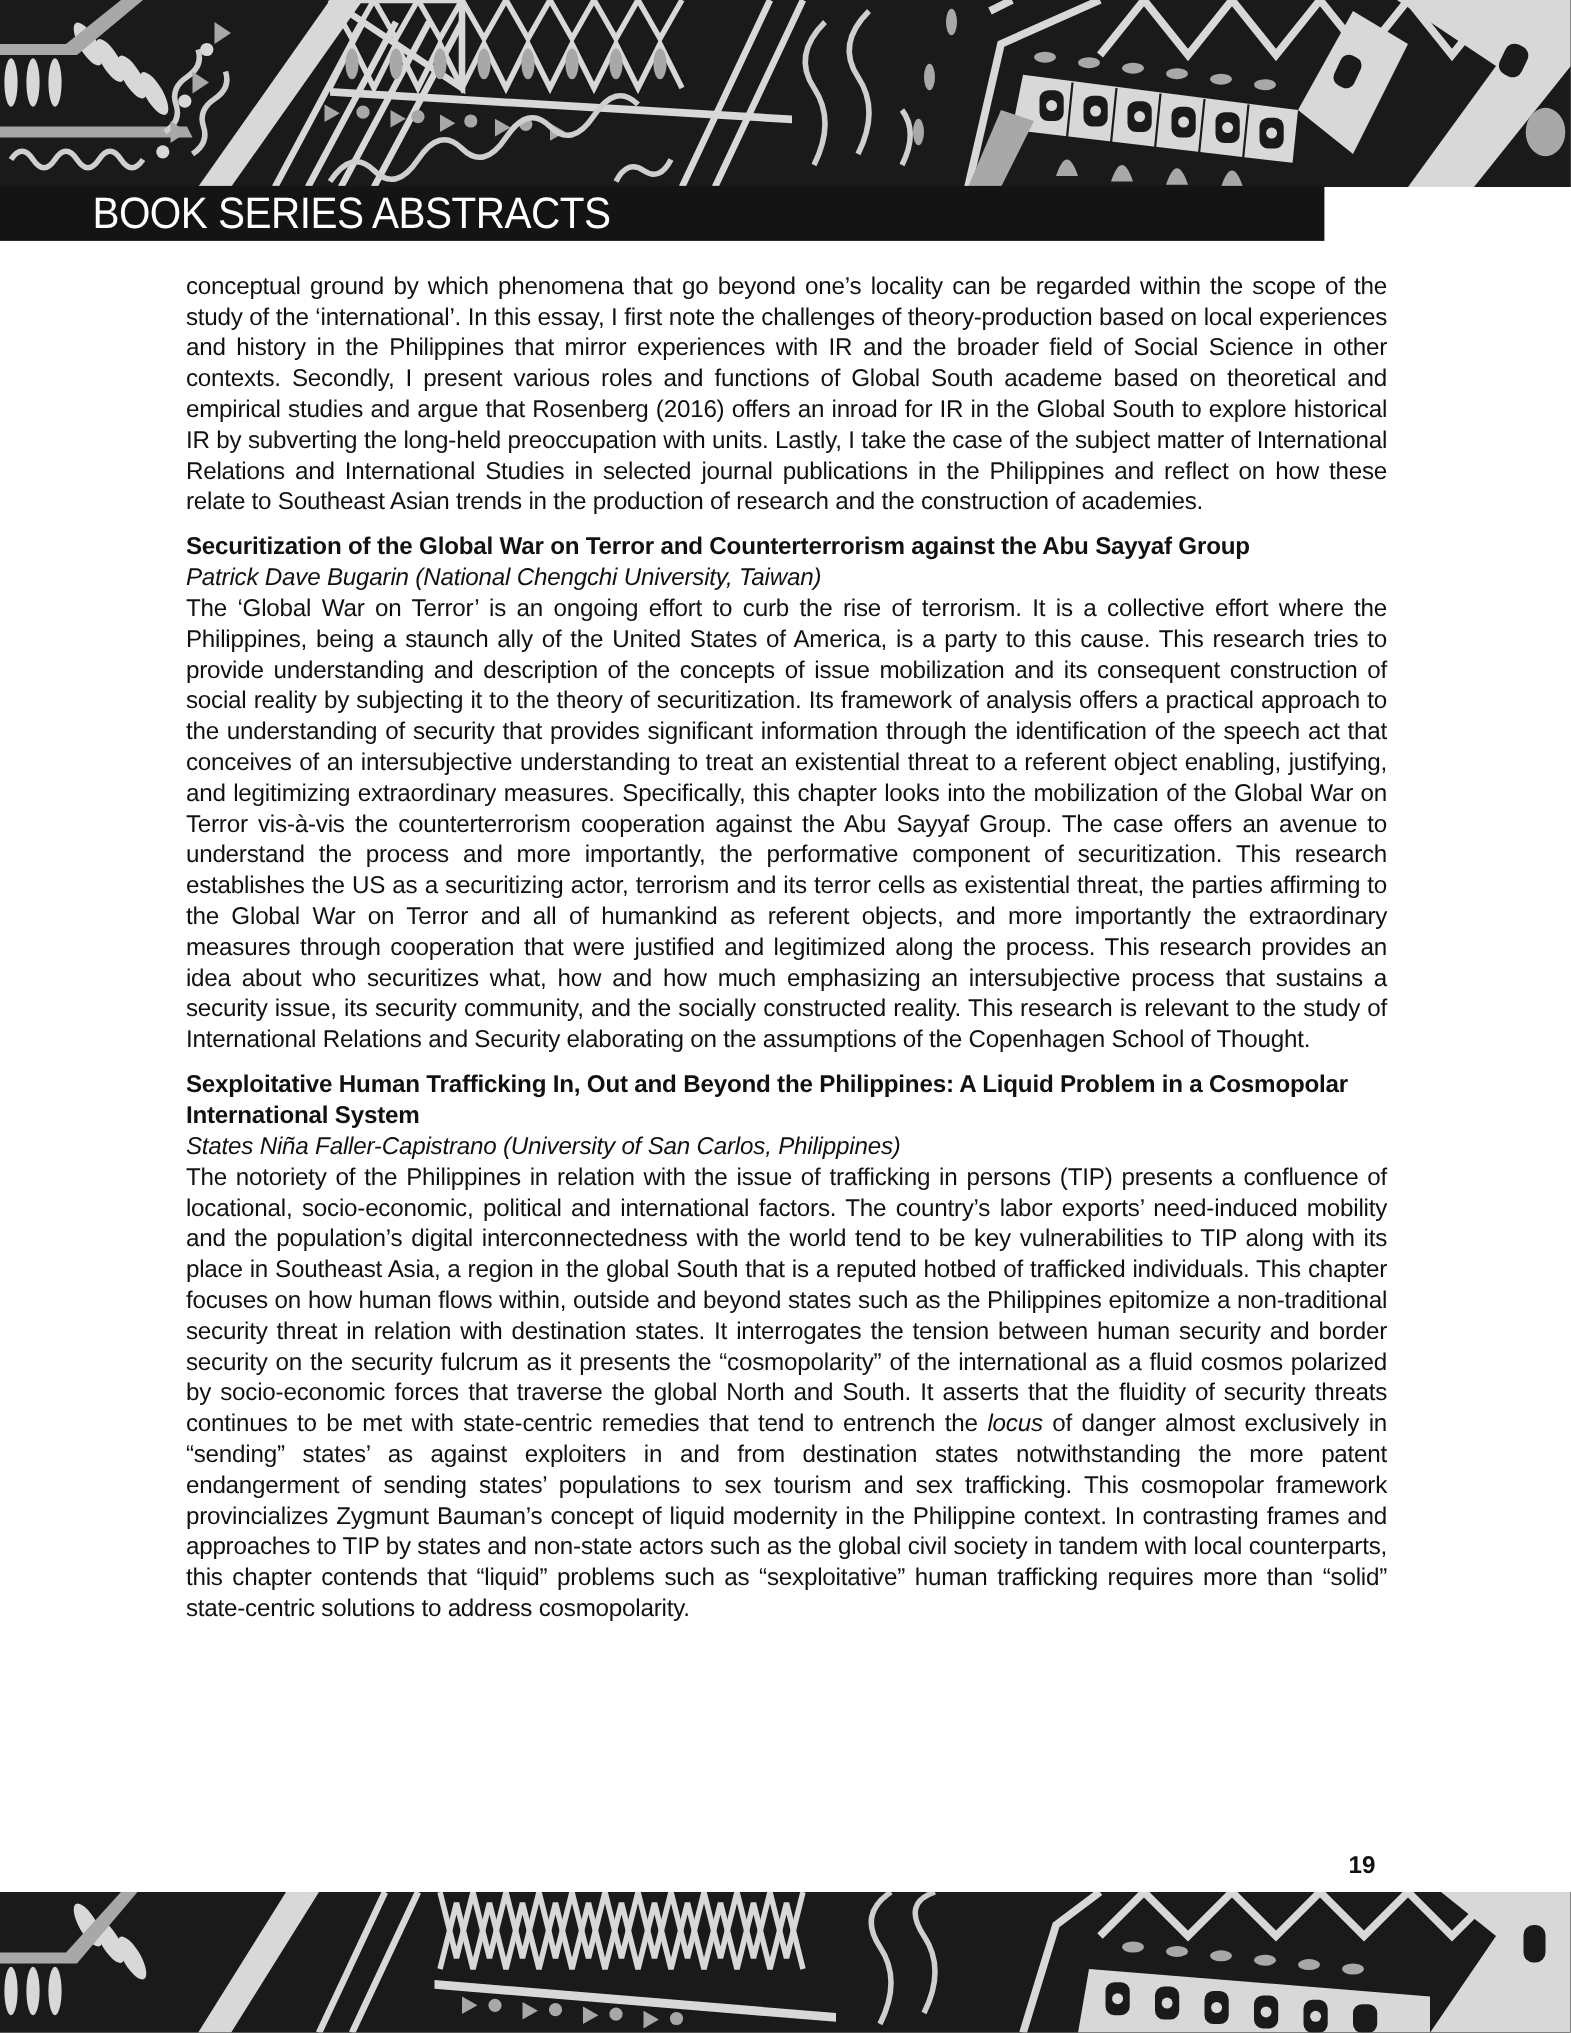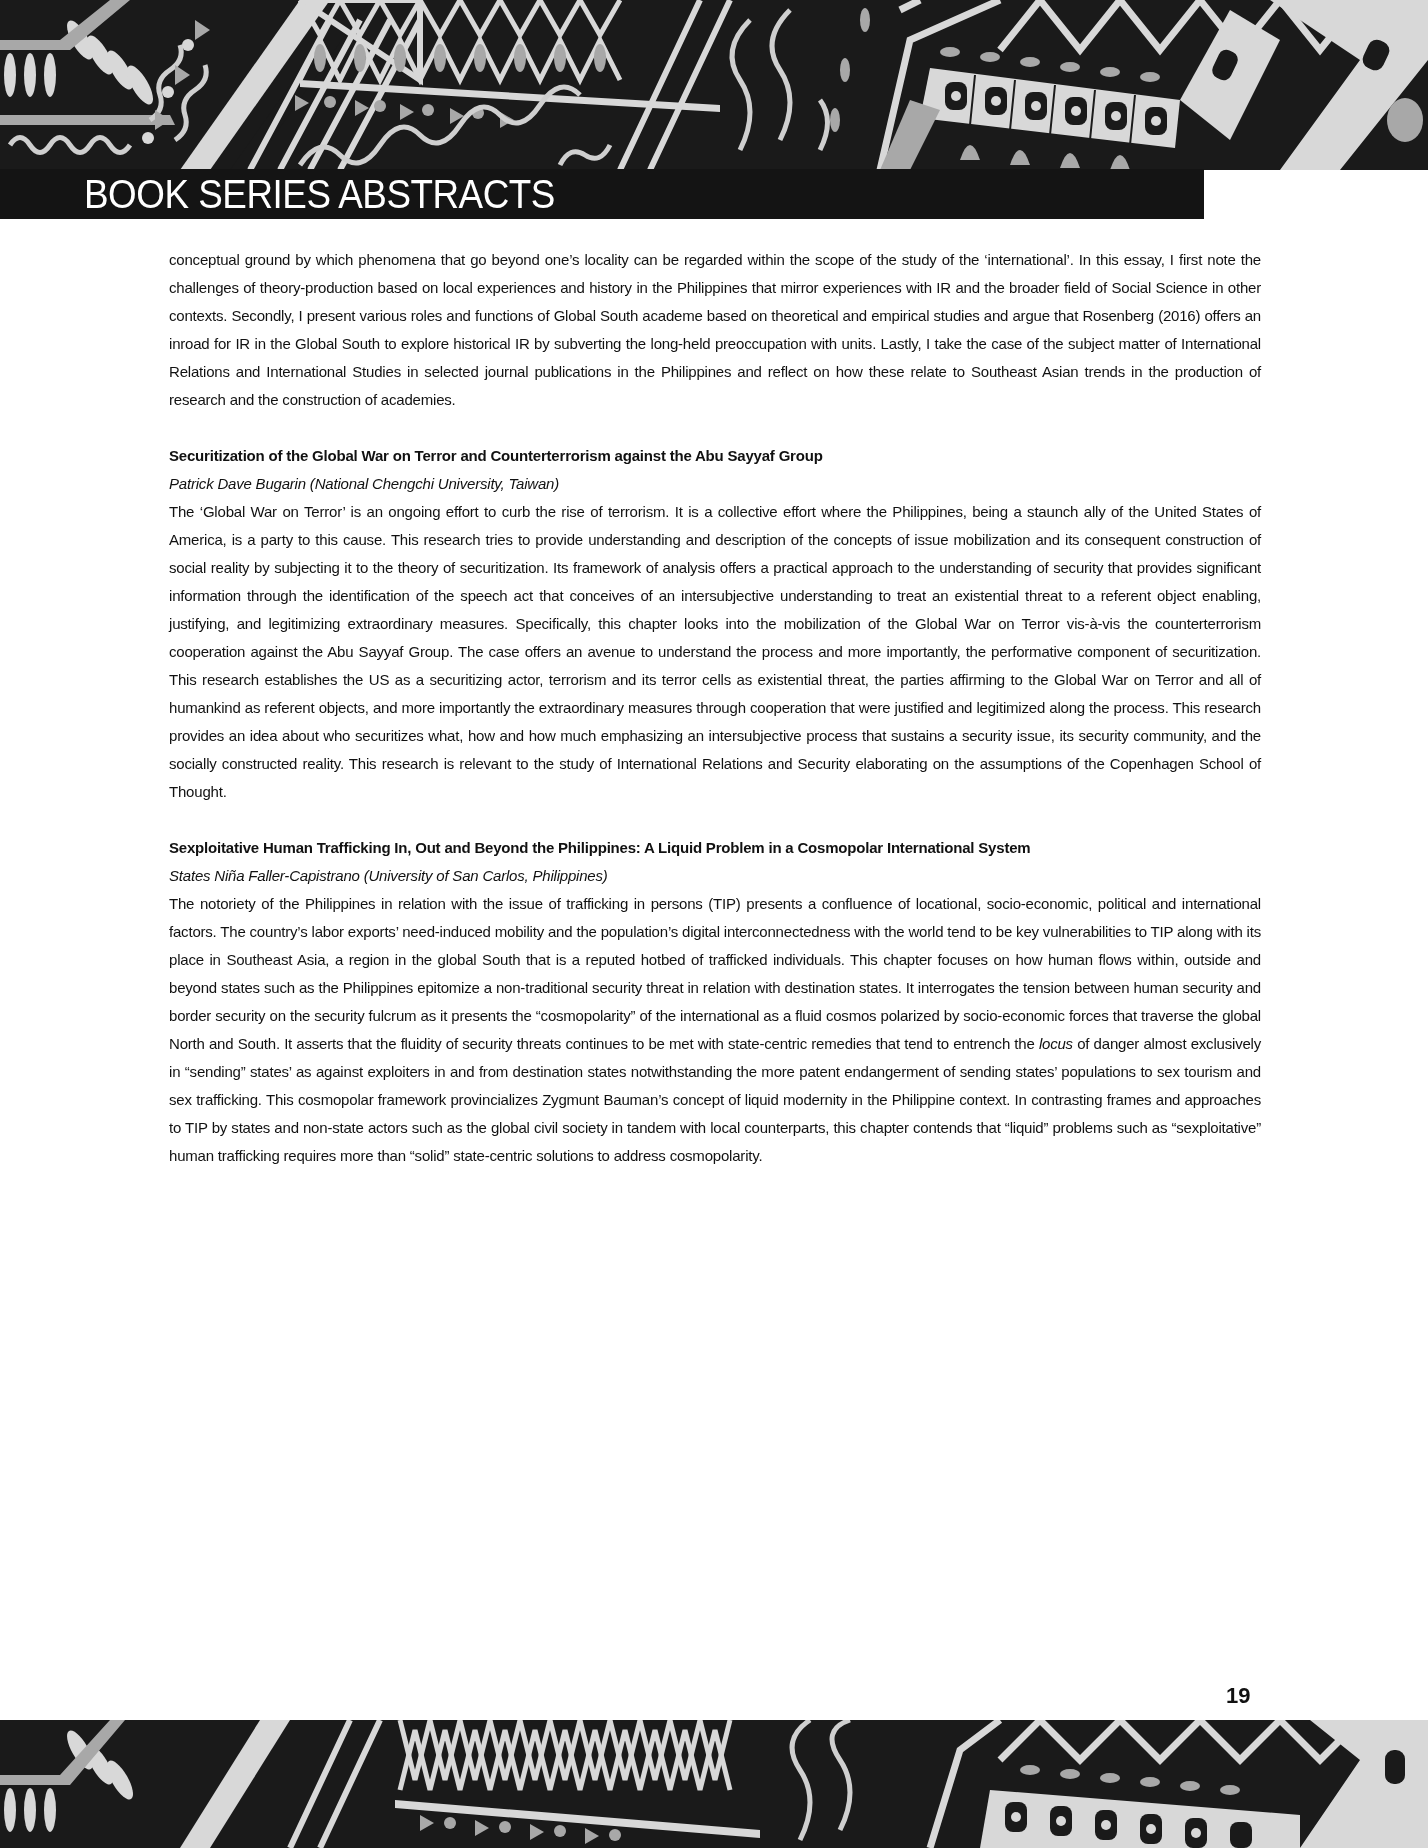--- a/index.html
+++ b/index.html
@@ -4,25 +4,25 @@
 <style>
   html, body { margin:0; padding:0; background:#ffffff; }
   body { width:1428px; height:1848px; position:relative; overflow:hidden; font-family:"Liberation Sans", sans-serif; color:#111; }
   .pattern { position:absolute; left:0; width:1428px; background:#1a1a1a; overflow:hidden; }
   .pattern svg { display:block; }
   #top-pattern { top:0; height:170px; }
   #bottom-pattern { top:1720px; height:128px; }
   .title-bar { position:absolute; left:0; top:169px; width:1204px; height:50px; background:#141414; }
   .title-bar h1 { margin:0; position:absolute; left:84px; top:2px; font-family:"Liberation Sans", sans-serif; font-weight:normal; font-size:40px; letter-spacing:-0.5px; color:#fff; line-height:46px; transform:scaleX(0.92); transform-origin:left center; }
   .content { position:absolute; left:169px; top:246px; width:1092px; }
-  .content p, .content .entry-title, .content .entry-author { margin:0; font-size:15px; line-height:28px; text-align:justify; letter-spacing:-0.2px; }
+  .content p, .content .entry-title, .content .entry-author { margin:0; font-size:22px; line-height:28px; text-align:justify; letter-spacing:-0.2px; }
   .content p { text-align-last:left; }
   .entry-title { font-weight:bold; text-align:left !important; }
   .entry-author { font-style:italic; text-align:right; }
-  .section { margin-top:28px; }
+  .section { margin-top:13px; }
   .page-number { position:absolute; left:1226px; top:1683px; font-size:22px; font-weight:bold; }
 </style>
 </head>
 <body>
 
 <div class="pattern" id="top-pattern">
   <svg width="1428" height="170" viewBox="0 0 1428 170">
     <rect width="1428" height="170" fill="#1a1a1a"></rect>
 
     <g fill="#d8d8d8">

